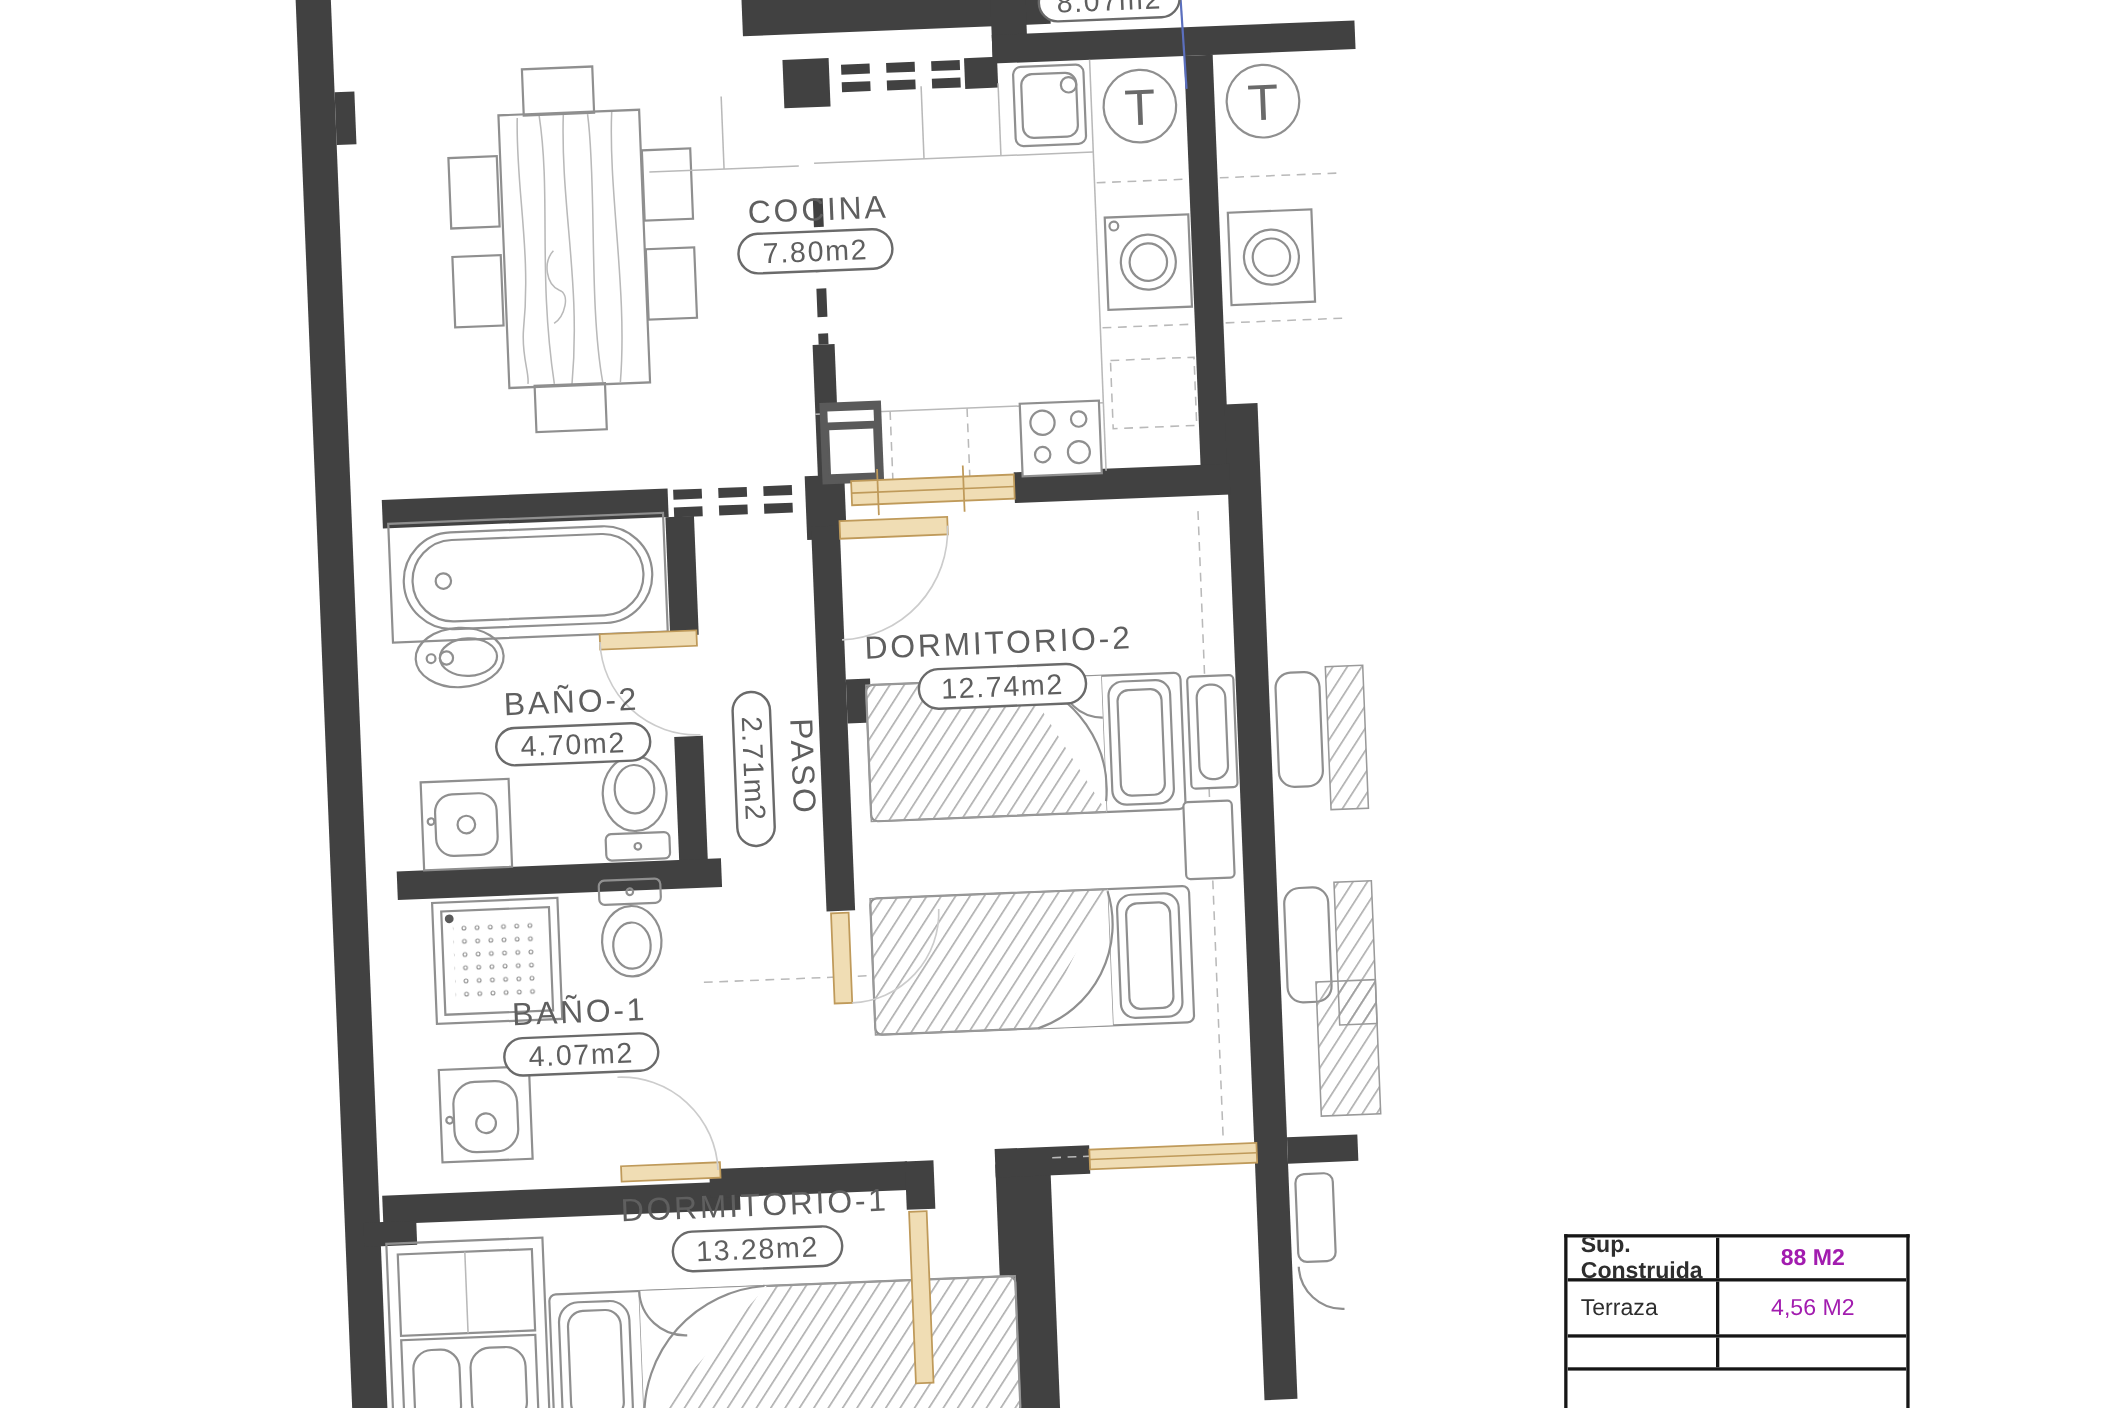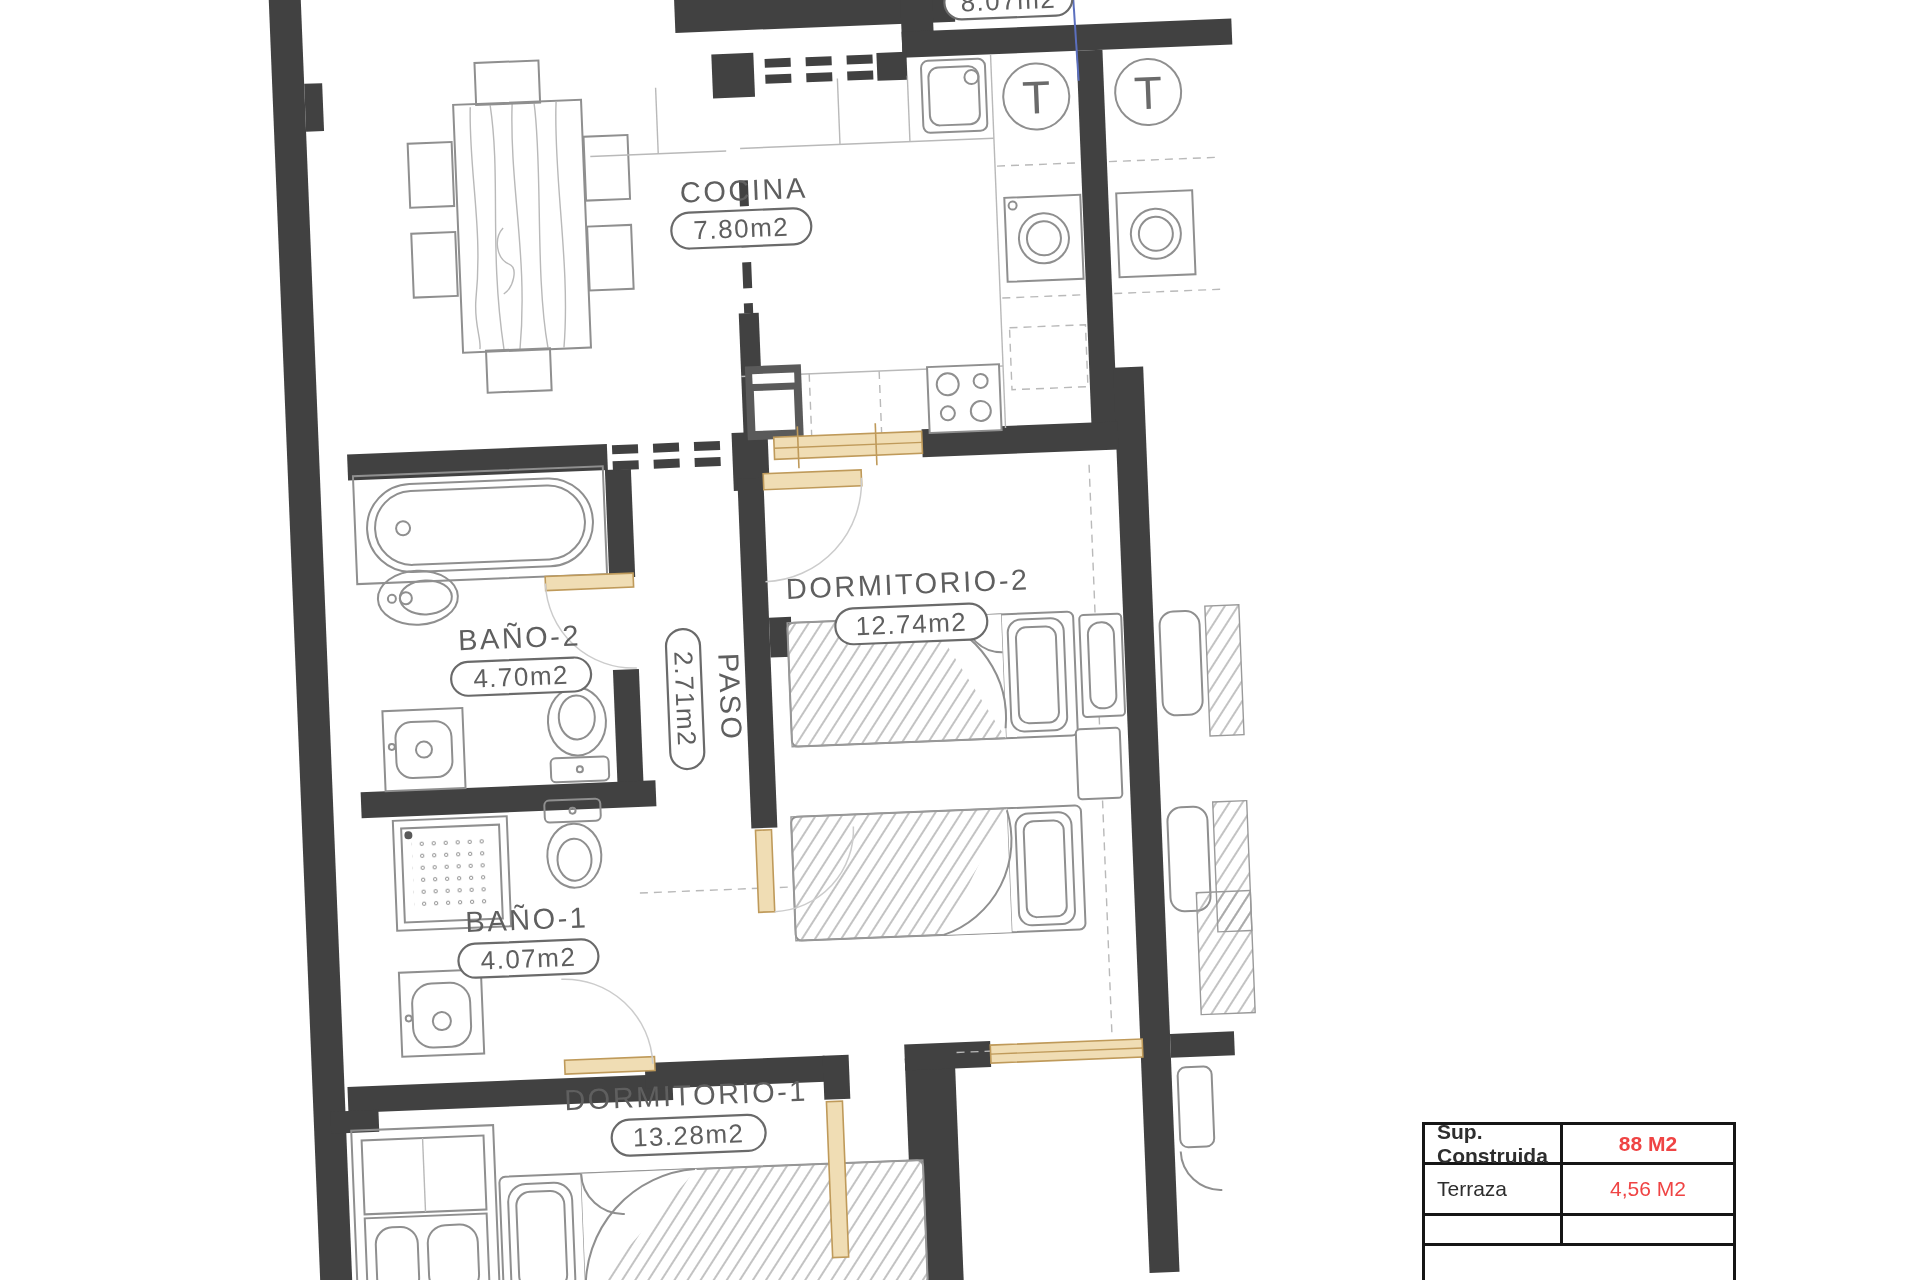--- a/index.html
+++ b/index.html
@@ -30,21 +30,21 @@
   
   .sumtable{position:absolute;left:1422px;top:1122px;width:314px;height:158px;overflow:hidden;
             border:3px solid #161616;border-bottom:none;box-sizing:border-box;background:#fff;}
   .trow{display:flex;border-bottom:3px solid #161616;box-sizing:border-box;}
   .trow.r1{height:40px;font-weight:bold;}
   .trow.r2,.trow.r3{height:51px;}
   .trow.r4{height:30px;}
   .tlabel{width:138px;border-right:3px solid #161616;display:flex;align-items:center;
           padding-left:12px;font-size:21px;color:#2e2e2e;box-sizing:border-box;}
   .tvalue{flex:1;display:flex;align-items:center;justify-content:center;
-          font-size:21px;color:#ef4444;}
+          font-size:21px;color:#a21caf;}
 </style>
 </head>
 <body>
 
 <div id="stage">
 
 <svg width="1920" height="1280" viewBox="0 0 1920 1280">
   <defs>
     <pattern id="hatchp" width="11" height="11" patternUnits="userSpaceOnUse" patternTransform="rotate(35)">
       <line x1="5" y1="0" x2="5" y2="11" stroke="#9a9a9a" stroke-width="1.2"></line>

